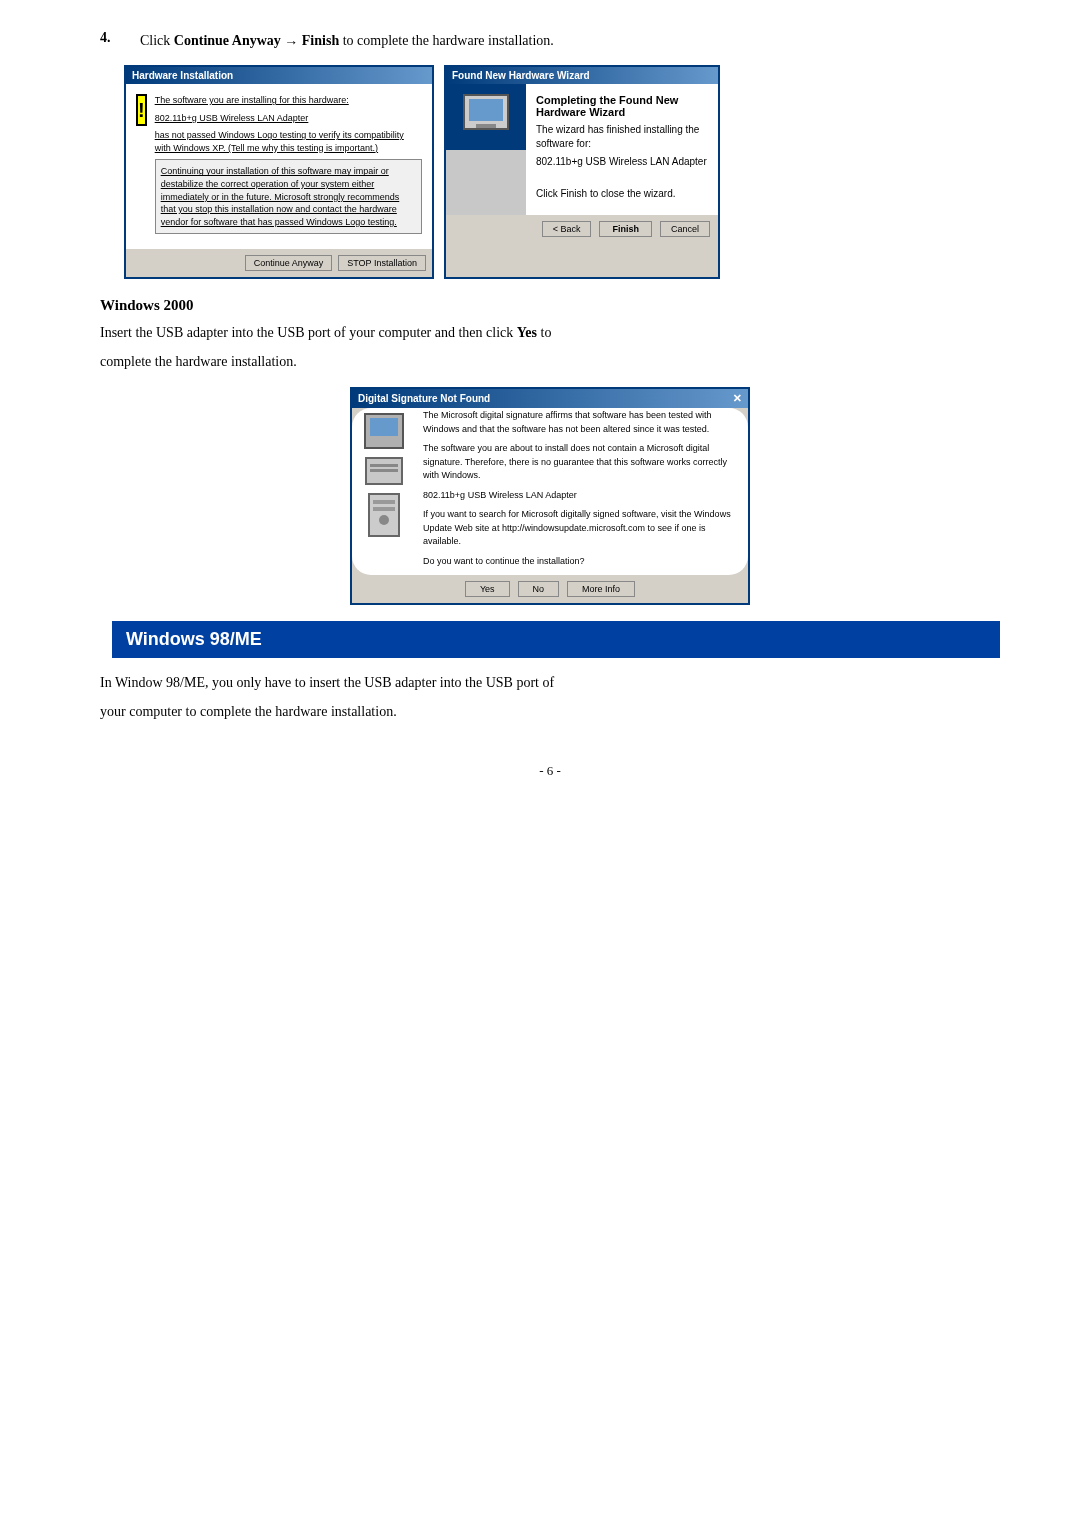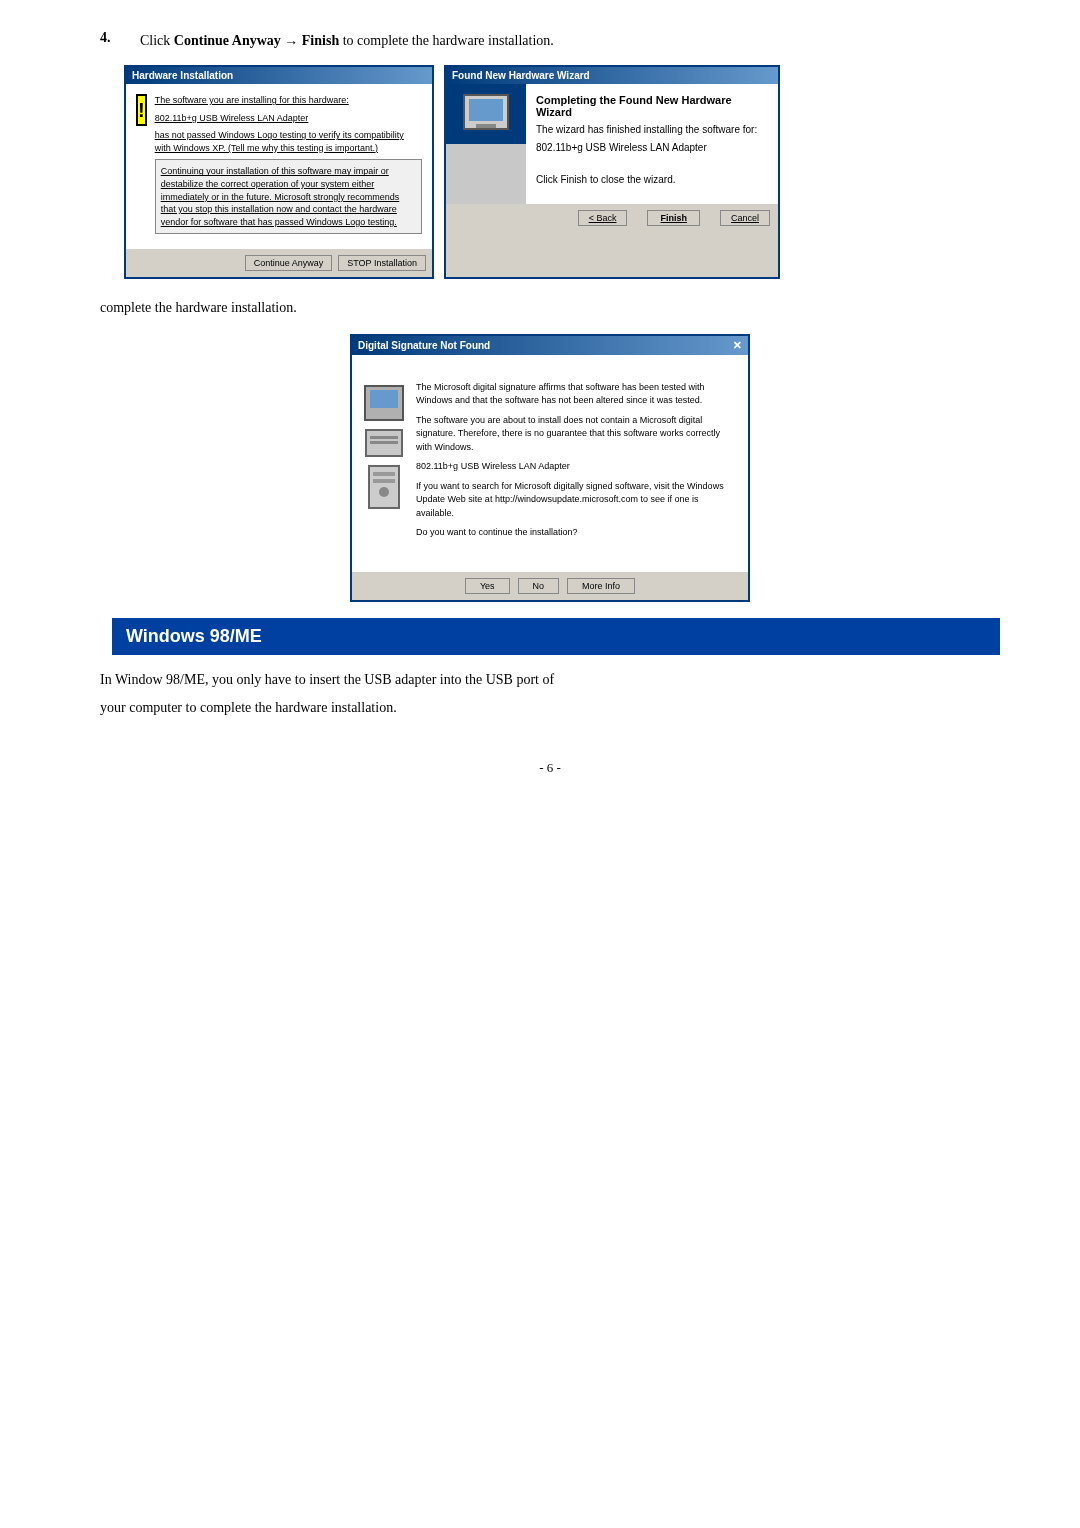--- a/index.html
+++ b/index.html
@@ -94,21 +94,21 @@
       border: 1px solid #888;
       background: #d4d0c8;
       font-size: 9px;
       padding: 2px 8px;
       cursor: pointer;
     }
 
     
     .wizard-dialog {
       border: 2px solid #003a7a;
-      width: 336px;
+      width: 276px;
       background: #d4d0c8;
       font-family: Arial, sans-serif;
       font-size: 10px;
     }
     .wizard-titlebar {
       background: linear-gradient(to right, #003a7a, #6699cc);
       color: white;
       font-weight: bold;
       font-size: 10px;
       padding: 3px 6px;
@@ -143,23 +143,22 @@
     }
     .wizard-text p {
       margin-bottom: 4px;
     }
     .wizard-footer {
       background: #d4d0c8;
       padding: 6px 8px;
       display: flex;
       justify-content: flex-end;
       align-items: center;
-      gap: 20px;
-      font-size: 9px;
-      text-decoration: underline;
+      gap: 8px;
+      font-size: 9px;
     }
     .wizard-btn {
       border: 1px solid #888;
       background: #d4d0c8;
       font-size: 9px;
       padding: 2px 10px;
       cursor: pointer;
     }
     .wizard-btn-active {
       border: 1px solid #888;
@@ -205,23 +204,24 @@
       align-items: center;
       text-align: center;
     }
     .dig-sig-close {
       color: white;
       font-size: 11px;
       cursor: pointer;
     }
     .dig-sig-body {
       background: #ffffff;
-      padding: 26px 12px;
-      display: flex;
-      gap: 12px;
+      padding: 1px 12px;
+      display: flex;
+      gap: 19px;
+      border-radius: 19px;
     }
     .dig-sig-left {
       display: flex;
       flex-direction: column;
       align-items: center;
       gap: 8px;
       padding-top: 4px;
     }
     .dig-sig-text {
       font-size: 9px;
@@ -348,20 +348,24 @@
       </div>
       <div class="wizard-footer">
         <button class="wizard-btn">&lt; Back</button>
         <button class="wizard-btn-active">Finish</button>
         <button class="wizard-btn">Cancel</button>
       </div>
     </div>
 
   </div>
 
+  <div class="section-heading">Windows 2000</div>
+  <p class="section-body">
+    <span>Insert the USB adapter into the USB port of your computer and then click</span>&nbsp;<strong>Yes</strong>&nbsp;<span>to</span>
+  </p>
   <p class="section-body">complete the hardware installation.</p>
 
   <div class="dig-sig-wrapper">
     <div class="dig-sig-dialog">
       <div class="dig-sig-titlebar">
         <span>Digital Signature Not Found</span>
         <span class="dig-sig-close">✕</span>
       </div>
       <div class="dig-sig-body">
         <div class="dig-sig-left">

